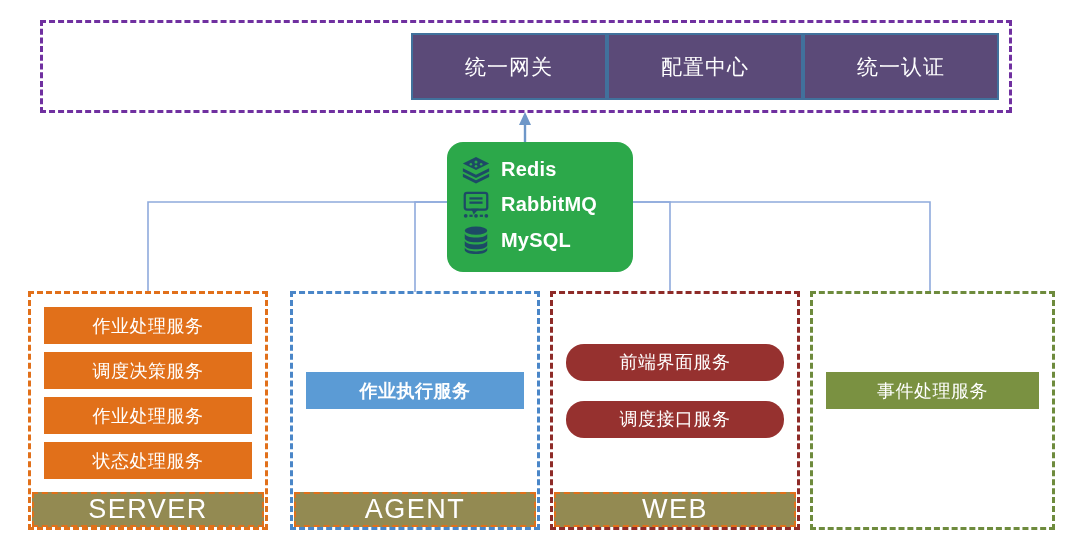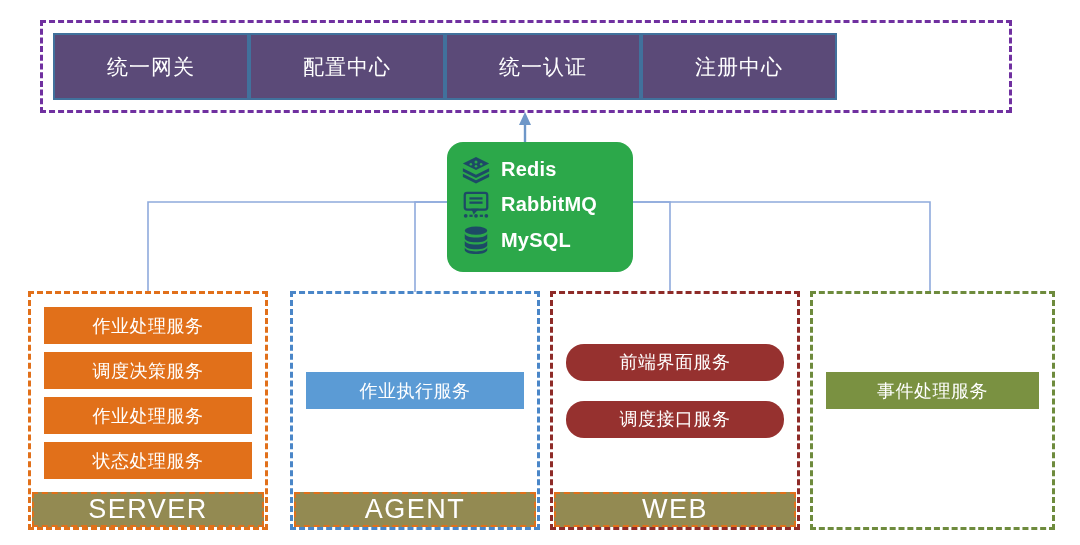--- a/index.html
+++ b/index.html
@@ -28,21 +28,21 @@
     height: 93px;
     border: 3px dashed #7030A0;
     box-sizing: border-box;
   }
   .platform-row {
     position: absolute;
     left: 0; top: 0;
     width: 100%; height: 100%;
     display: flex;
     align-items: center;
-    justify-content: flex-start;
+    justify-content: flex-end;
     padding: 0 10px;
     box-sizing: border-box;
   }
   .platform-box {
     width: 196px;
     height: 67px;
     background: #5B4A78;
     border: 2px solid #41719C;
     box-sizing: border-box;
     display: flex;
@@ -157,21 +157,21 @@
     letter-spacing: 1.5px;
   }
 
   
   .g-server  .group-frame { border-color: #E1701A; }
   .g-agent   .group-frame { border-color: #4A86C8; }
   .g-web     .group-frame { border-color: #8E2B28; }
   .g-extend  .group-frame { border-color: #6E8B3D; }
 
   .svc-orange { background: #E1701A; }
-  .svc-blue   { background: #5B9BD5; }
+  .svc-blue   { background: #5B9BD5; font-weight: bold; }
   .svc-red    { background: #96312F; border-radius: 18px; }
   .svc-green  { background: #7A9141; }
 
   .g-server .group-body { justify-content: flex-start; padding-top: 16px; }
   .g-web .group-body { gap: 20px; }
 </style>
 </head>
 <body>
 
 <div id="canvas">
@@ -179,23 +179,20 @@
   <div class="platform-container">
     <div class="platform-row">
       <div class="platform-box">
         <span>统一网关</span>
       </div>
       <div class="platform-box">
         <span>配置中心</span>
       </div>
       <div class="platform-box">
         <span>统一认证</span>
-      </div>
-      <div class="platform-box">
-        <span>注册中心</span>
       </div>
     </div>
   </div>
 
   <svg class="connectors" width="1080" height="545" viewBox="0 0 1080 545">
 
     <polyline points="447,202 148,202 148,292" fill="none" stroke="#8FAADC" stroke-width="1.6"></polyline>
 
     <polyline points="525,272 525,282 415,282 415,292" fill="none" stroke="#8FAADC" stroke-width="0"></polyline>
     <polyline points="447,202 415,202 415,292" fill="none" stroke="#8FAADC" stroke-width="1.6"></polyline>

